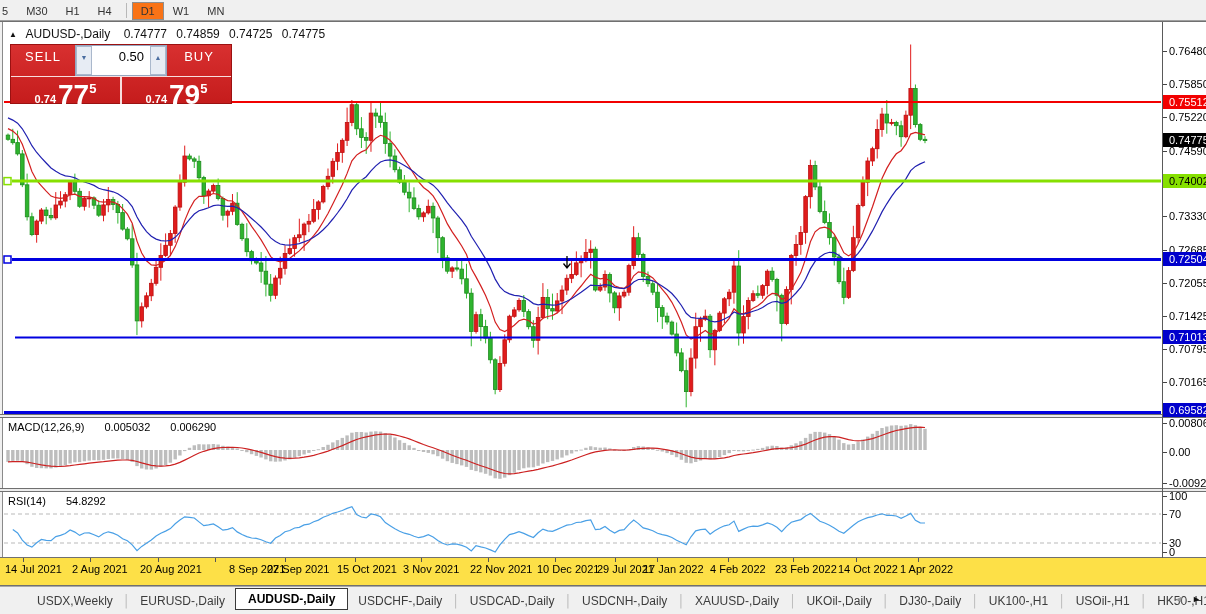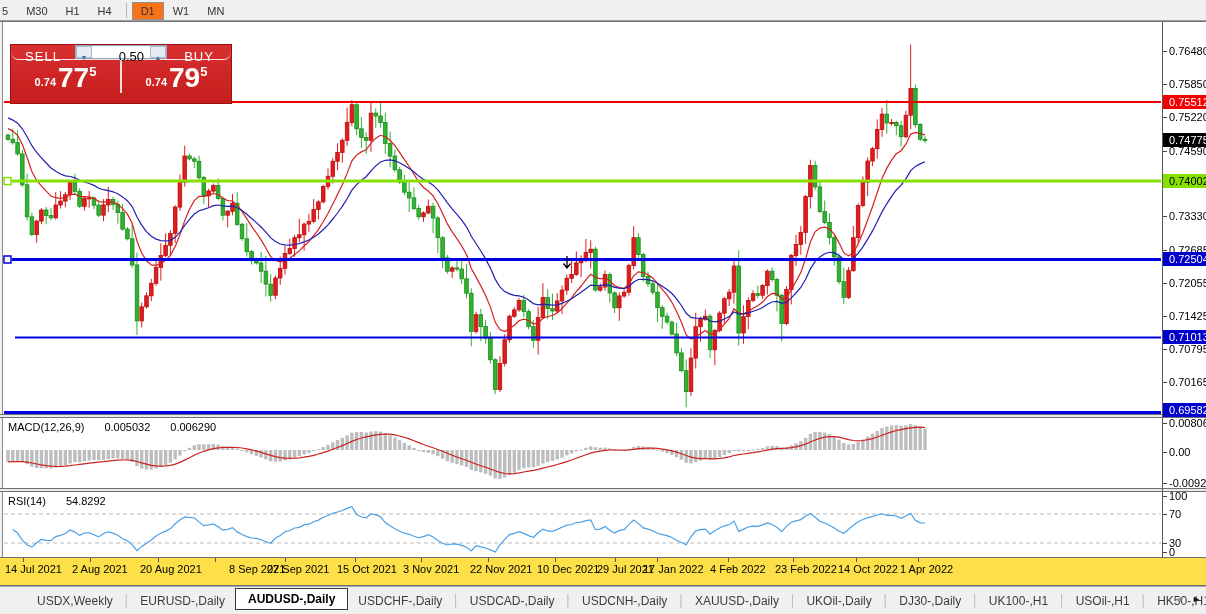--- a/index.html
+++ b/index.html
@@ -24,21 +24,21 @@
   .hline-thin { position:absolute; left:0; width:1206px; height:1px; background:#707070; }
   svg { position:absolute; }
   
   #chart-header { position:absolute; left:9px; top:27px; font-size:12px; color:#111; white-space:nowrap; }
   #chart-header .sym { margin-right:10px; }
   #chart-header .num { margin-right:6px; }
   #collapse-tri { font-size:8px; margin-right:6px; position:relative; top:-1px; }
   
   #trade-widget { position:absolute; left:10px; top:44px; width:222px; height:60px;
     background:linear-gradient(#d83030,#c51c1c); border:1px solid #9b1111; color:#fff; }
-  #tw-row1 { display:flex; height:15px; border-bottom:1px solid rgba(255,255,255,.85);border-radius:8px; }
+  #tw-row1 { display:flex; height:32px; border-bottom:1px solid rgba(255,255,255,.85); }
   .tw-btn { width:64px; text-align:center; font-size:13px; line-height:24px; letter-spacing:1px; cursor:pointer; }
   #tw-spin { flex:1; background:#fff; border:1px solid #96a7c0; display:flex; margin:0; }
   .spin-btn { width:16px; background:#e7ecf4; border:1px solid #aab8cc; color:#4a6da0;
     font-size:7px; line-height:22px; text-align:center; cursor:pointer; }
   #tw-vol { flex:1; color:#000; font-size:13px; line-height:22px; text-align:right; padding-right:6px; }
   #tw-row2 { display:flex; height:33px; }
   .tw-price { width:110px; display:flex; align-items:flex-end; justify-content:center; padding-bottom:2px; cursor:pointer; }
   .tw-price .pfx { font-size:11px; font-weight:bold; margin-right:2px; margin-bottom:3px; }
   .tw-price .big { font-size:28px; font-weight:700; line-height:26px; }
   .tw-price .sup { font-size:13px; font-weight:bold; margin-bottom:12px; }
@@ -695,20 +695,28 @@
       <line x1="4" y1="514" x2="1161" y2="514" stroke="#b9b9b9" stroke-width="1" stroke-dasharray="4 3"></line>
       <polyline points="12.8,529.6 17.6,533.0 22.3,540.1 27.1,545.0 31.9,547.1 36.7,542.7 41.4,539.4 46.2,540.3 51.0,540.6 55.8,536.6 60.5,535.4 65.3,533.5 70.1,529.9 74.9,532.1 79.6,535.4 84.4,533.0 89.2,532.9 94.0,534.7 98.7,536.9 103.5,533.5 108.3,531.8 113.1,533.1 117.8,535.2 122.6,538.8 127.4,540.7 132.2,544.9 137.0,550.6 141.7,546.4 146.5,543.3 151.3,539.9 156.1,536.0 160.8,533.3 165.6,531.1 170.4,528.6 175.2,523.8 179.9,520.1 184.7,516.8 189.5,517.4 194.3,518.0 199.0,521.9 203.8,525.7 208.6,524.9 213.4,523.9 218.1,526.8 222.9,530.2 227.7,529.3 232.5,527.6 237.2,531.9 242.0,534.5 246.8,536.6 251.6,538.0 256.4,538.4 261.1,539.7 265.9,541.7 270.7,543.2 275.5,538.1 280.2,535.4 285.0,531.7 289.8,530.5 294.6,528.0 299.3,527.3 304.1,524.9 308.9,524.2 313.7,521.7 318.4,520.1 323.2,517.2 328.0,515.5 332.8,513.3 337.5,512.0 342.3,510.5 347.1,508.4 351.9,506.7 356.6,514.5 361.4,517.0 366.2,517.9 371.0,514.0 375.8,514.9 380.5,516.8 385.3,522.6 390.1,525.7 394.9,528.7 399.6,531.3 404.4,533.2 409.2,534.3 414.0,536.3 418.7,537.7 423.5,536.6 428.3,534.6 433.1,537.0 437.8,540.4 442.6,543.3 447.4,545.0 452.2,543.9 456.9,544.1 461.7,545.4 466.5,547.3 471.3,551.0 476.0,545.6 480.8,546.9 485.6,548.0 490.4,549.9 495.2,552.1 499.9,544.9 504.7,539.4 509.5,534.6 514.3,533.4 519.0,531.6 523.8,533.4 528.6,535.6 533.4,537.5 538.1,532.8 542.9,529.1 547.7,530.9 552.5,531.3 557.2,529.4 562.0,527.3 566.8,525.2 571.6,524.5 576.3,522.5 581.1,522.1 585.9,520.6 590.7,520.0 595.4,529.7 600.2,529.1 605.0,526.5 609.8,530.3 614.6,533.1 619.3,530.4 624.1,529.6 628.9,524.4 633.7,520.0 638.4,523.6 643.2,527.9 648.0,529.2 652.8,530.7 657.5,533.3 662.3,534.7 667.1,535.7 671.9,537.5 676.6,540.2 681.4,542.5 686.2,544.8 691.0,536.8 695.7,530.9 700.5,529.6 705.3,529.1 710.1,534.2 714.8,530.8 719.6,528.0 724.4,525.8 729.2,524.8 734.0,521.1 738.7,531.4 743.5,529.1 748.3,527.0 753.1,526.1 757.8,526.3 762.6,524.9 767.4,522.9 772.2,524.5 776.9,527.3 781.7,531.7 786.5,526.4 791.3,522.2 796.0,520.9 800.8,519.6 805.6,516.0 810.4,513.4 815.1,517.2 819.9,521.3 824.7,523.0 829.5,525.3 834.2,528.0 839.0,531.3 843.8,533.2 848.6,529.3 853.4,525.2 858.1,521.7 862.9,519.5 867.7,517.6 872.5,516.6 877.2,515.0 882.0,513.8 886.8,515.4 891.6,515.4 896.3,516.0 901.1,518.3 905.9,516.0 910.7,513.4 915.4,520.3 920.2,522.8 925.0,523.0" fill="none" stroke="#4aa0e6" stroke-width="1.2"></polyline>
     </svg>
 
   <div class="pane-divider" style="top:414px;"></div>
   <div class="pane-divider" style="top:488px;"></div>
   <div class="hline-thin" style="top:557px;"></div>
   <div class="hline-thin" style="top:585px;"></div>
   <div id="axis-vline"></div>
 
+  <div id="chart-header">
+    <span id="collapse-tri">▲</span>
+    <span class="sym">AUDUSD-,Daily</span>
+    <span class="num">0.74777</span>
+    <span class="num">0.74859</span>
+    <span class="num">0.74725</span>
+    <span class="num">0.74775</span>
+  </div>
 
   <div id="trade-widget">
     <div id="tw-row1">
       <div class="tw-btn">SELL</div>
       <div id="tw-spin">
         <div class="spin-btn">▼</div>
         <div id="tw-vol">0.50</div>
         <div class="spin-btn">▲</div>
       </div>
       <div class="tw-btn">BUY</div>

